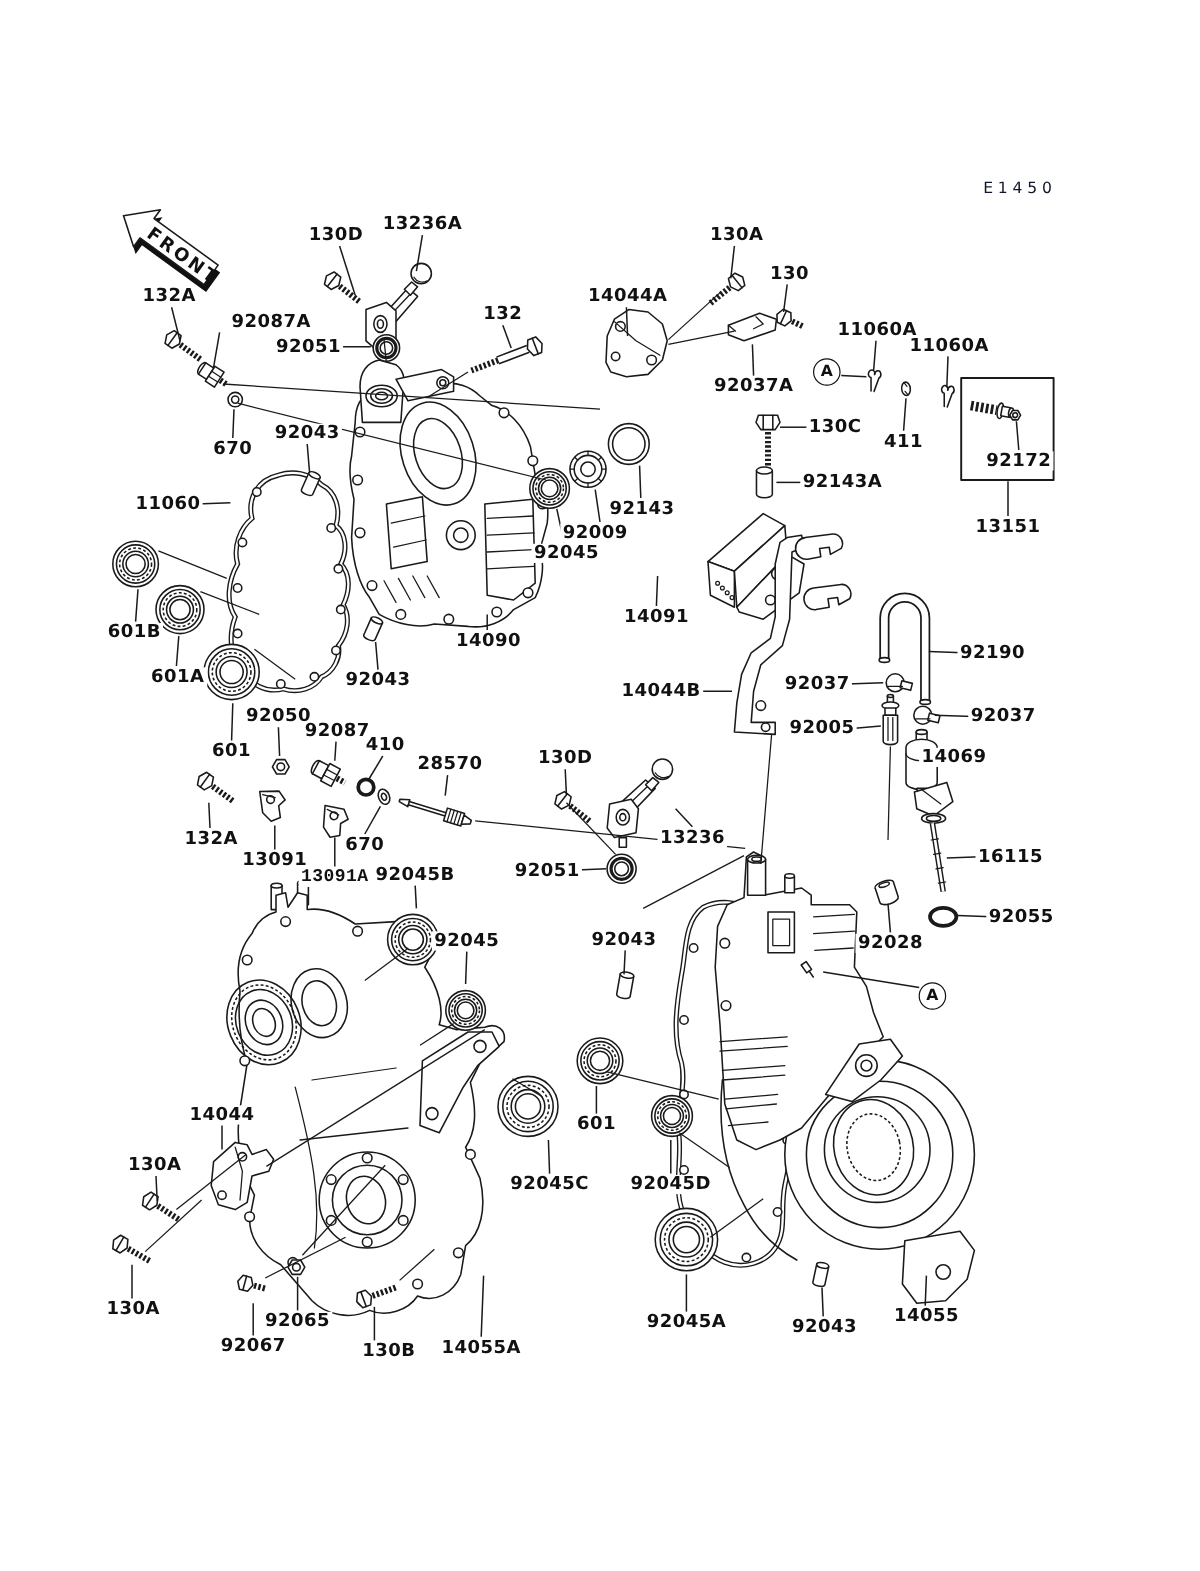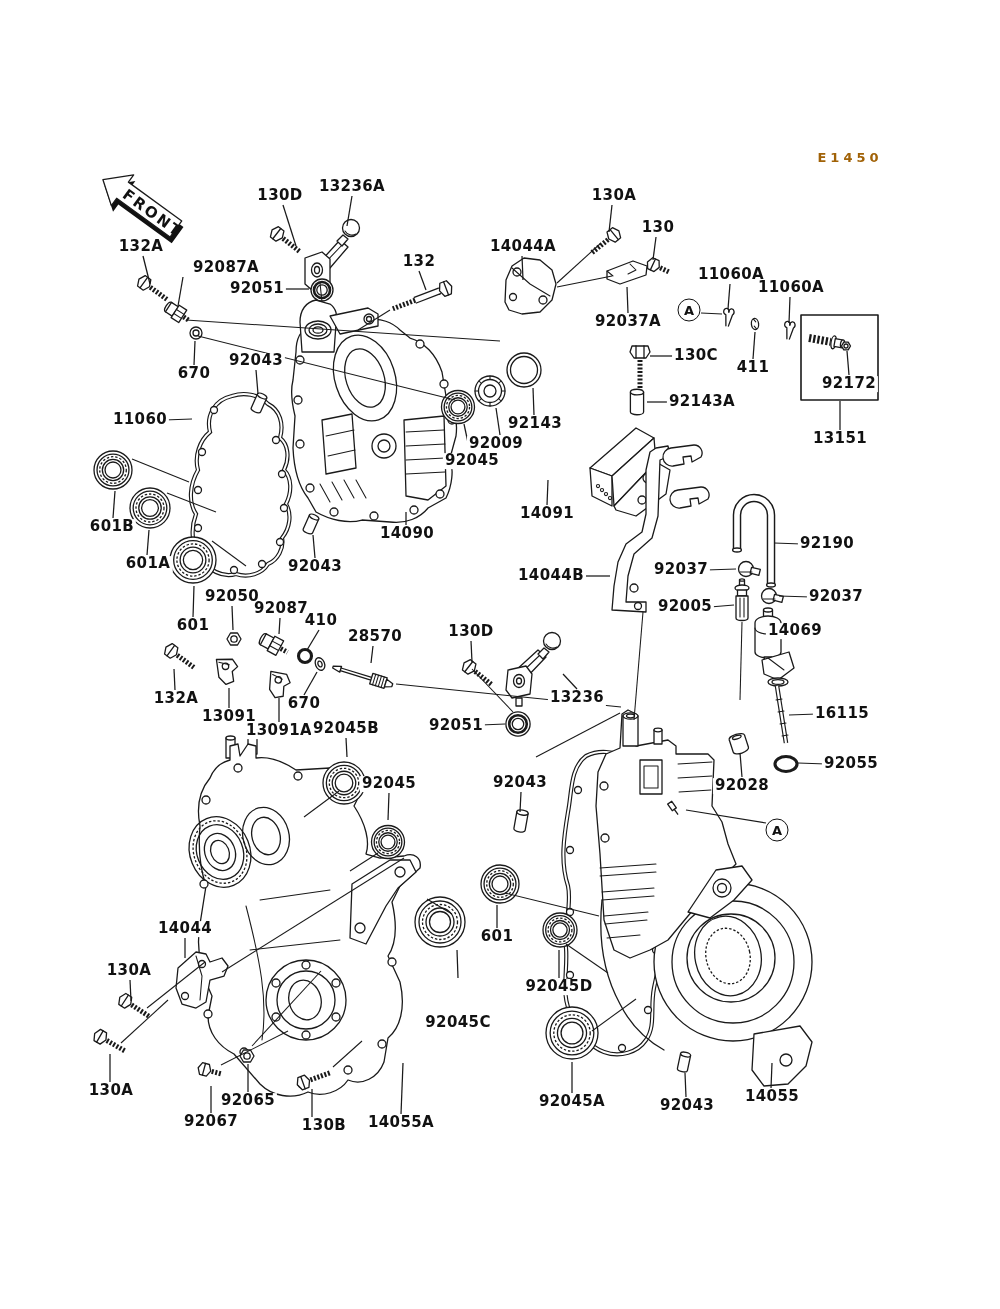--- a/index.html
+++ b/index.html
@@ -15,22 +15,22 @@
   .tubein{fill:none;stroke:#ffffff;stroke-width:5.6;}
   .g2{fill:none;stroke:#1a1a1a;stroke-width:4.2;}      
   .g2in{fill:none;stroke:#ffffff;stroke-width:1.9;}    
   .balls{fill:none;stroke:#1a1a1a;stroke-width:1.3;stroke-dasharray:2.4 1.9;}
   .thick{fill:none;stroke:#1a1a1a;stroke-width:2.6;}
   .oring{fill:none;stroke:#1a1a1a;stroke-width:3.1;}
   #leaders line{stroke:#1a1a1a;stroke-width:1.25;}
   .lbl{position:absolute;transform:translate(-50%,-50%);font-weight:bold;font-size:15px;
        letter-spacing:.4px;color:#111;background:#fff;padding:0 2px;line-height:1.05;
        white-space:nowrap;}
-  .code{position:absolute;transform:translate(-50%,-50%);font-weight:bold;font-size:13px;
-        letter-spacing:4px;color:#a16207;}
+  .code{position:absolute;transform:translate(-50%,-50%);font-weight:normal;font-size:13px;
+        letter-spacing:4px;color:#0f172a;}
   .cref{position:absolute;transform:translate(-50%,-50%);width:21px;height:21px;
         border:1.7px solid #111;border-radius:50%;background:#fff;color:#111;
         font-weight:bold;font-size:13px;display:flex;align-items:center;justify-content:center;}
   .frontText{font-weight:bold;font-size:15px;letter-spacing:2.5px;fill:#111;}
 </style>
 </head>
 <body>
 
 <div id="stage">
 
@@ -681,37 +681,37 @@
       <div class="lbl" style="left: 681px; top: 570px;">92037</div>
       <div class="lbl" style="left: 685px; top: 607px;">92005</div>
       <div class="lbl" style="left: 827px; top: 544px;">92190</div>
       <div class="lbl" style="left: 836px; top: 597px;">92037</div>
       <div class="lbl" style="left: 795px; top: 631px;">14069</div>
       <div class="lbl" style="left: 842px; top: 714px;">16115</div>
       <div class="lbl" style="left: 851px; top: 764px;">92055</div>
       <div class="lbl" style="left: 742px; top: 786px;">92028</div>
       <div class="lbl" style="left: 176px; top: 699px;">132A</div>
       <div class="lbl" style="left: 229px; top: 717px;">13091</div>
-      <div class="lbl" style="left: 279px; top: 731px;">13091A</div>
+      <div class="lbl" style="left: 279px; top: 731px; font-family: Liberation Mono, monospace;">13091A</div>
       <div class="lbl" style="left: 304px; top: 704px;">670</div>
       <div class="lbl" style="left: 346px; top: 729px;">92045B</div>
       <div class="lbl" style="left: 471px; top: 632px;">130D</div>
       <div class="lbl" style="left: 577px; top: 698px;">13236</div>
       <div class="lbl" style="left: 456px; top: 726px;">92051</div>
       <div class="lbl" style="left: 520px; top: 783px;">92043</div>
       <div class="lbl" style="left: 389px; top: 784px;">92045</div>
       <div class="lbl" style="left: 185px; top: 929px;">14044</div>
       <div class="lbl" style="left: 129px; top: 971px;">130A</div>
       <div class="lbl" style="left: 111px; top: 1091px;">130A</div>
       <div class="lbl" style="left: 211px; top: 1122px;">92067</div>
       <div class="lbl" style="left: 248px; top: 1101px;">92065</div>
       <div class="lbl" style="left: 324px; top: 1126px;">130B</div>
       <div class="lbl" style="left: 401px; top: 1123px;">14055A</div>
       <div class="lbl" style="left: 497px; top: 937px;">601</div>
-      <div class="lbl" style="left: 458px; top: 987px; margin-top: 36px;">92045C</div>
+      <div class="lbl" style="left: 458px; top: 987px;">92045C</div>
       <div class="lbl" style="left: 559px; top: 987px;">92045D</div>
       <div class="lbl" style="left: 572px; top: 1102px;">92045A</div>
       <div class="lbl" style="left: 687px; top: 1106px;">92043</div>
       <div class="lbl" style="left: 772px; top: 1097px;">14055</div>
       <div class="cref" style="left: 689px; top: 310px;">A</div>
       <div class="cref" style="left: 777px; top: 830px;">A</div>
     </div>
 
 </div>
 

